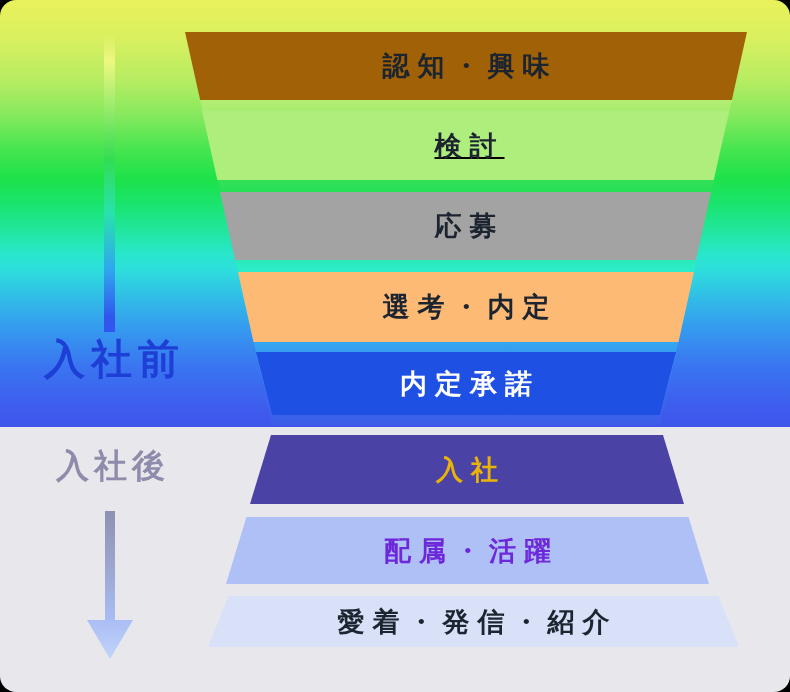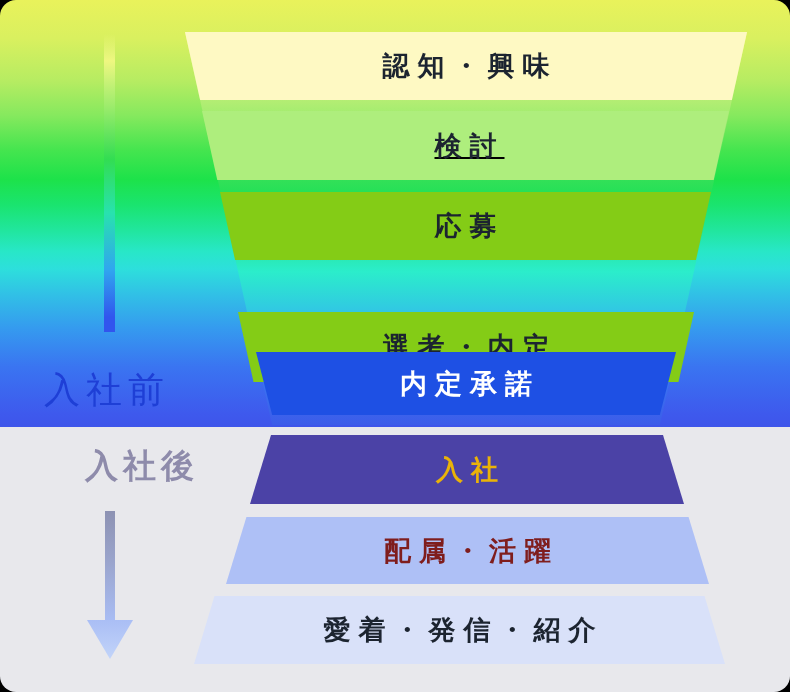--- a/index.html
+++ b/index.html
@@ -51,66 +51,65 @@
     font-size:27px;font-weight:700;letter-spacing:8px;margin-right:-8px;
     white-space:nowrap;
   }
   .seg1{left:185px;top:32px; width:562px;height:68px;clip-path:polygon(0 0,100% 0,97.31% 100%,2.69% 100%);}
   .seg2{left:202px;top:111px;width:527px;height:69px;clip-path:polygon(0 0,100% 0,97.10% 100%,2.90% 100%);}
   .seg3{left:220px;top:192px;width:491px;height:68px;clip-path:polygon(0 0,100% 0,96.93% 100%,3.07% 100%);}
   .seg4{left:238px;top:272px;width:456px;height:70px;clip-path:polygon(0 0,100% 0,96.60% 100%,3.40% 100%);}
   .seg5{left:256px;top:352px;width:420px;height:63px;clip-path:polygon(0 0,100% 0,96.14% 100%,3.86% 100%);}
   .seg6{left:250px;top:435px;width:434px;height:69px;clip-path:polygon(4.84% 0,95.16% 0,100% 100%,0 100%);}
   .seg7{left:226px;top:517px;width:483px;height:67px;clip-path:polygon(4.23% 0,95.77% 0,100% 100%,0 100%);}
-  .seg8{left:194px;top:596px;width:531px;height:68px;clip-path:polygon(3.86% 0,96.14% 0,100% 100%,0 100%);align-items:center;}
+  .seg8{left:208px;top:596px;width:531px;height:51px;clip-path:polygon(3.86% 0,96.14% 0,100% 100%,0 100%);align-items:center;}
   
   .pre-label{
-    position:absolute;left:44px;top:366px;
-    font-size:36px;font-weight:400;letter-spacing:6px;margin-right:-6px;
+    position:absolute;left:44px;top:332px;
+    font-size:41px;font-weight:700;letter-spacing:6px;margin-right:-6px;
     white-space:nowrap;
   }
   .post-label{
     position:absolute;left:56px;top:444px;
     font-size:33px;font-weight:700;letter-spacing:5px;margin-right:-5px;
     white-space:nowrap;
-    margin-left:29px;
   }
 </style>
 </head>
 <body>
 
 <div class="page">
 
   <div class="bg-top"></div>
   <div class="bg-bottom" style="background: rgb(232, 232, 236);"></div>
 
   <div class="line-top"></div>
 
   <div class="funnel-base"></div>
 
-  <div class="seg seg1" style="background: #fef9c3; align-items: center;">
+  <div class="seg seg1" style="background: #a16207; align-items: center;">
     <span class="seg-label" style="color: rgb(28, 36, 48);">認知・興味</span>
   </div>
   <div class="seg seg2" style="background: rgb(174, 238, 125); text-decoration: underline;">
     <span class="seg-label" style="color: rgb(28, 36, 48);">検討</span>
   </div>
-  <div class="seg seg3" style="background: #84cc16; align-items: center;">
+  <div class="seg seg3" style="background: #a3a3a3; align-items: center;">
     <span class="seg-label" style="color: rgb(28, 36, 48);">応募</span>
   </div>
-  <div class="seg seg4" style="background: #84cc16; margin-top: 40px;">
+  <div class="seg seg4" style="background: #fdba74;">
     <span class="seg-label" style="color: rgb(28, 36, 48);">選考・内定</span>
   </div>
   <div class="seg seg5" style="background: rgb(30, 80, 228);">
     <span class="seg-label" style="color: rgb(255, 255, 255);">内定承諾</span>
   </div>
   <div class="seg seg6" style="background: rgb(75, 66, 166);">
     <span class="seg-label" style="color: #eab308;">入社</span>
   </div>
   <div class="seg seg7" style="background: rgb(174, 192, 246);">
-    <span class="seg-label" style="color: #7f1d1d;">配属・活躍</span>
+    <span class="seg-label" style="color: #6d28d9;">配属・活躍</span>
   </div>
   <div class="seg seg8" style="background: rgb(217, 225, 249);">
     <span class="seg-label" style="color: rgb(28, 36, 48);">愛着・発信・紹介</span>
   </div>
 
   <div class="pre-label" style="color: rgb(30, 63, 214);">入社前</div>
   <div class="post-label" style="color: rgb(142, 139, 171);">入社後</div>
 
   <div class="arrow-shaft"></div>
   <div class="arrow-head"></div>

